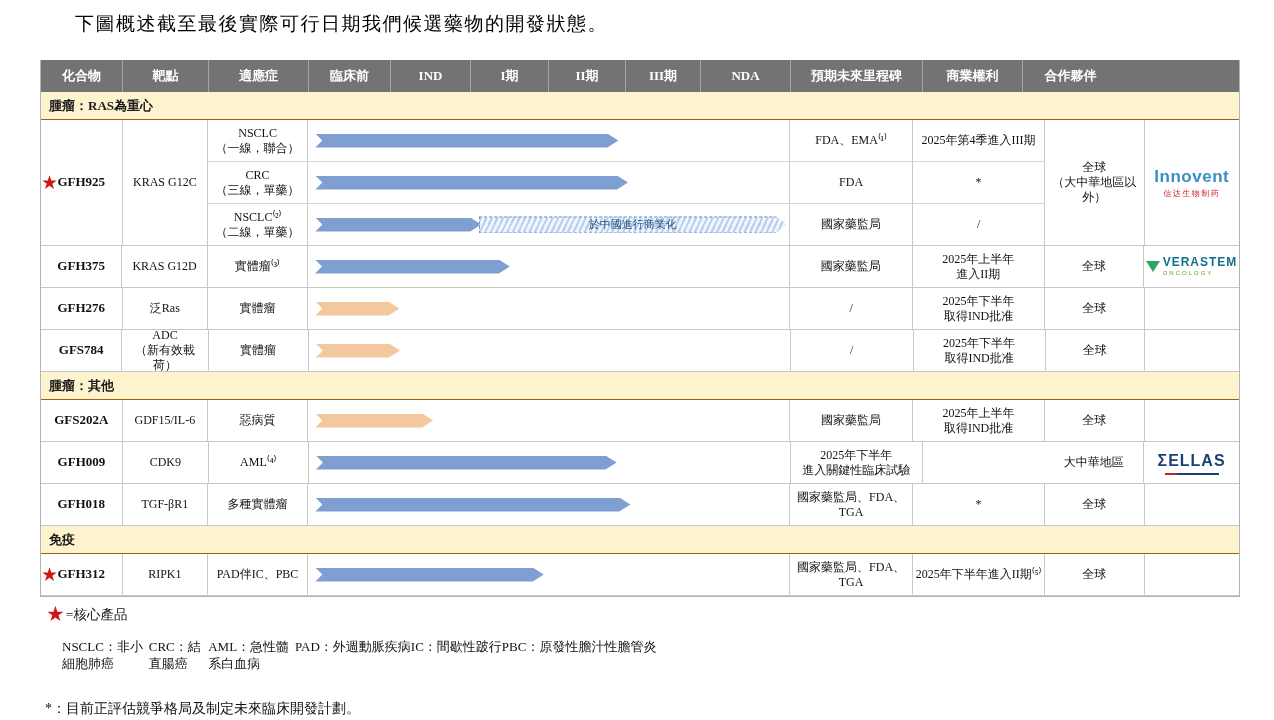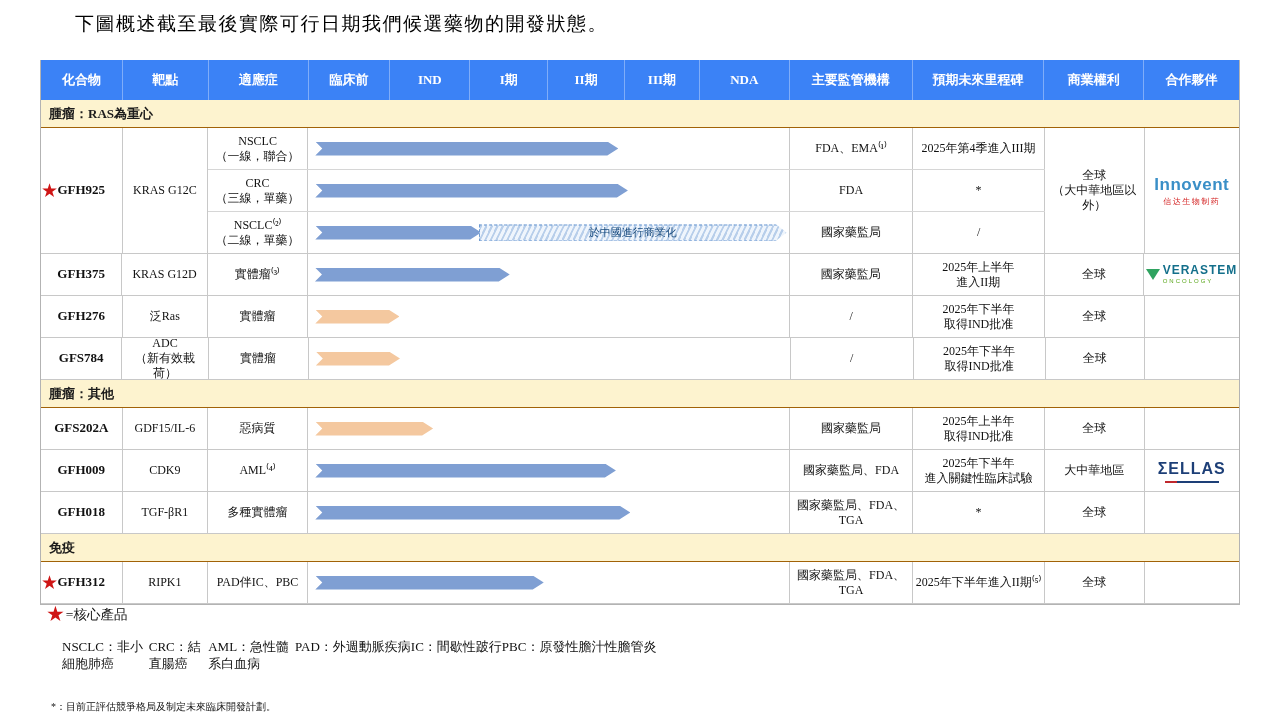--- a/index.html
+++ b/index.html
@@ -5,21 +5,21 @@
   * { margin:0; padding:0; box-sizing:border-box; }
   html,body { background:#ffffff; }
   body {
     width:1274px; height:720px; position:relative; overflow:hidden;
     font-family:"Liberation Serif", serif; color:#111;
   }
   .title { position:absolute; left:75px; top:11px; font-size:19px; letter-spacing:1.5px; color:#000; }
 
   .pipeline { position:absolute; left:40px; top:60px; width:1200px; border:1px solid #b3b3b3; border-top:none; background:#fff; }
 
-  .header-row { display:flex; height:40px; background:#3b82f6; }
+  .header-row { display:flex; height:32px; background:#737373; }
   .header-cell {
     display:flex; align-items:center; justify-content:center;
     color:#fff; font-weight:bold; font-size:13px;
     border-right:1px solid rgba(255,255,255,.35); white-space:pre-line; text-align:center;
   }
   .header-cell:last-child { border-right:none; }
 
   .section-row {
     height:28px; background:#fdf3cf; display:flex; align-items:center;
     padding-left:8px; font-weight:bold; font-size:13px; color:#1c1c1c;
@@ -72,39 +72,38 @@
   .logo-sellas .nm { font-size:16px; font-weight:bold; color:#1d3f77; letter-spacing:1px; }
   .sline { width:54px; height:2px; margin-top:2px; background:linear-gradient(to right, #c0282d 0 12px, #1d3f77 12px); }
 
   
   .legend { position:absolute; left:46px; top:604px; display:flex; align-items:center; font-size:13.5px; }
   .legend .star-glyph { font-size:21px; margin-right:1px; }
   .abbr { position:absolute; left:62px; top:638px; display:flex; font-size:13px; }
   .abbr-col { display:flex; flex-direction:row; }
   .abbr-col:first-child { width:233px; }
   .abbr-line { line-height:17px; }
-  .footnote { position:absolute; left:51px; top:700px; font-size:10px; }
+  .footnote { position:absolute; left:45px; top:700px; font-size:14px; }
 </style>
 </head>
 <body>
 
 <div class="title">下圖概述截至最後實際可行日期我們候選藥物的開發狀態。</div>
 
 <div class="pipeline">
   <div class="header-row">
       <div class="header-cell" style="width: 82px;">化合物</div>
       <div class="header-cell" style="width: 86px;">靶點</div>
       <div class="header-cell" style="width: 100px;">適應症</div>
       <div class="header-cell" style="width: 82px;">臨床前</div>
       <div class="header-cell" style="width: 80px;">IND</div>
       <div class="header-cell" style="width: 78px;">I期</div>
       <div class="header-cell" style="width: 77px;">II期</div>
       <div class="header-cell" style="width: 75px;">III期</div>
       <div class="header-cell" style="width: 90px;">NDA</div>
-      <div class="header-cell" style="width: 123px;">主要監管機構</div>
       <div class="header-cell" style="width: 132px;">預期未來里程碑</div>
       <div class="header-cell" style="width: 100px;">商業權利</div>
       <div class="header-cell" style="width: 95px;">合作夥伴</div>
     </div>
   <div>
       <div class="section-row">腫瘤：RAS為重心</div>
       <div class="drug-row" style="height: 126px;">
         <div class="cell compound-cell" style="width: 82px;"><span class="star-glyph compound-star">★</span><span>GFH925</span></div>
         <div class="cell" style="width: 86px;">KRAS G12C</div>
         <div class="mid" style="width: 837px;">
@@ -196,21 +195,20 @@
         <div class="cell" style="width: 100px;">全球</div>
         <div class="cell partner-cell" style="width: 95px;"></div>
       </div>
       <div class="drug-row" style="height: 42px;">
         <div class="cell compound-cell" style="width: 82px;"><span>GFH009</span></div>
         <div class="cell" style="width: 86px;">CDK9</div>
         <div class="mid" style="width: 837px;">
           <div class="subrow">
             <div class="cell" style="width: 100px;">AML⁽⁴⁾</div>
             <div class="cell phase-cell" style="width: 482px;"><div class="bar bar-blue" style="left: 1.5%; width: 62.5%;"></div></div>
-            <div class="cell" style="width: 123px;">國家藥監局、FDA</div>
             <div class="cell" style="width: 132px;">2025年下半年
 進入關鍵性臨床試驗</div>
           </div>
         </div>
         <div class="cell" style="width: 100px;">大中華地區</div>
         <div class="cell partner-cell" style="width: 95px;"><div class="logo logo-sellas"><div class="nm">ΣELLAS</div><div class="sline"></div></div></div>
       </div>
       <div class="drug-row" style="height: 42px;">
         <div class="cell compound-cell" style="width: 82px;"><span>GFH018</span></div>
         <div class="cell" style="width: 86px;">TGF-βR1</div>

